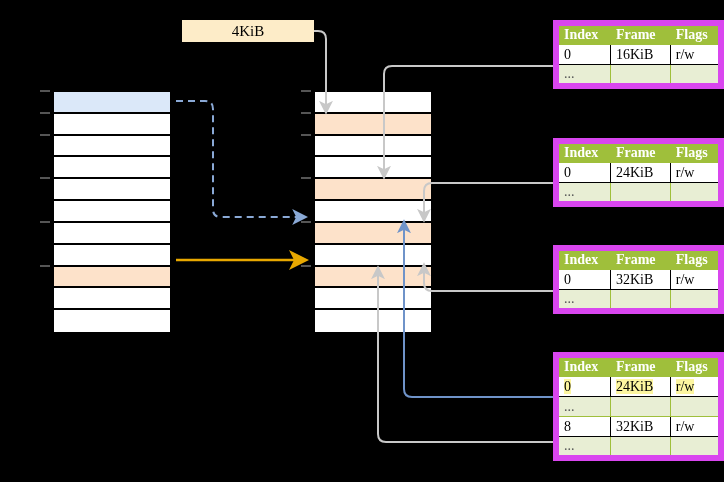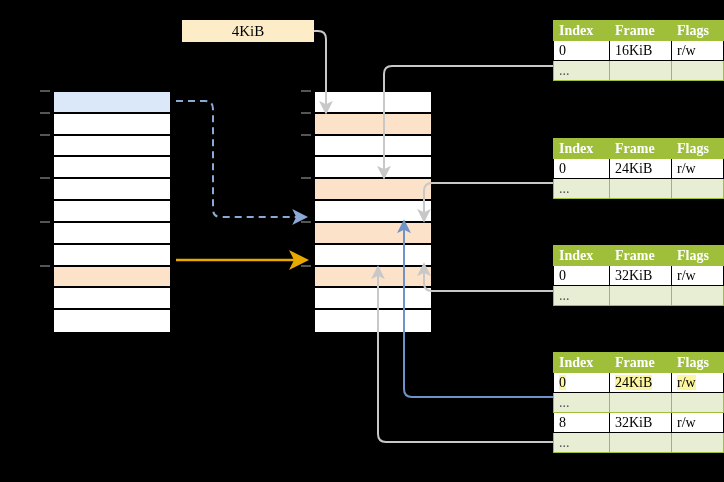--- a/index.html
+++ b/index.html
@@ -17,21 +17,21 @@
   
   .tick{position:absolute;height:2px;background:#555;width:10px;}
 
   
   .sizebox{position:absolute;background:#fdecc8;border:none;
            display:flex;align-items:center;justify-content:center;
            font-size:15px;color:#000;}
 
   
   .ptable{position:absolute;border-collapse:collapse;
-          border:1px solid #d946ef;background:#fff;}
+          border:6px solid #d946ef;background:#fff;}
   .ptable td,.ptable th{border:1px solid #000;
         font-size:14px;padding:1px 5px;text-align:left;
         font-family:"Liberation Serif",serif;height:20px;
         box-sizing:border-box;overflow:hidden;white-space:nowrap;}
   .ptable th{background:#9fbf3b;color:#fff;font-weight:bold;
              border:1px solid #9fbf3b;}
   .ptable tr.ellipsis td{background:#e8eed4;border:1px solid #9fbf3b;color:#555;}
   .ptable td.c-index{width:56px;}
   .ptable td.c-frame{width:62px;}
   .ptable td.c-flags{width:52px;margin-top:36px;}

